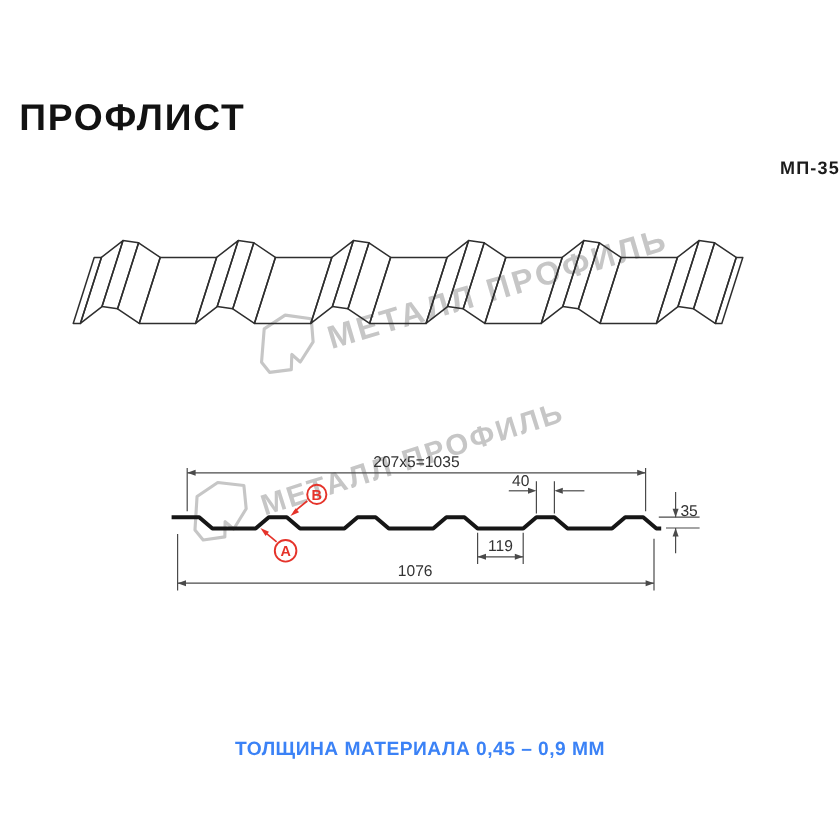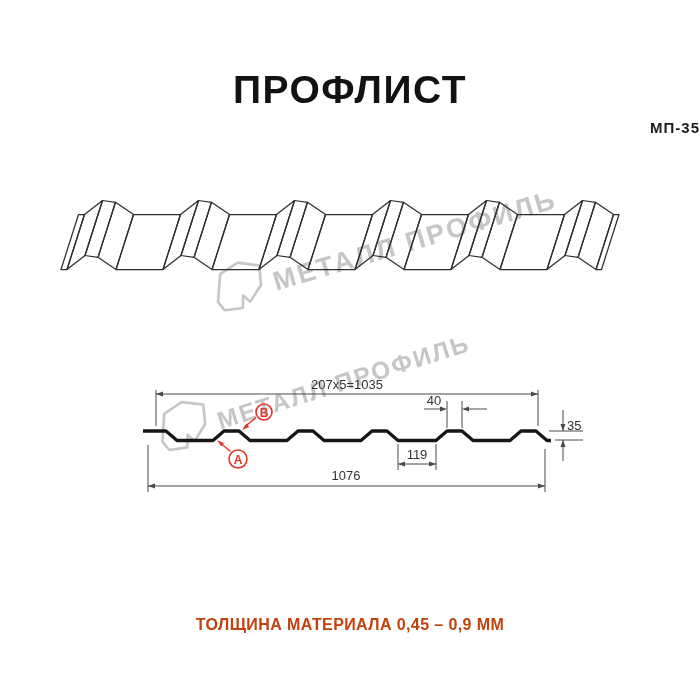--- a/index.html
+++ b/index.html
@@ -1,23 +1,23 @@
 <!DOCTYPE html>
 <html><head>
 <meta charset="utf-8">
 <style>
   html,body{margin:0;padding:0;background:#ffffff;}
   body{width:700px;height:700px;position:relative;overflow:hidden;
        font-family:"Liberation Sans","DejaVu Sans",sans-serif;}
-  .title{margin:4px;padding-top:64px;text-align:center;font-size:39px;font-weight:800;
+  .title{margin:16px;padding-top:64px;font-size:31px;font-weight:800;
          letter-spacing:1.5px;color:#121212;}
   .subtitle{margin-top:7px;text-align:right;font-size:15px;font-weight:600;
             letter-spacing:1px;color:#1c1c1c;}
   .footer-note{position:absolute;top:616px;left:0;width:700px;text-align:center;
-               font-size:16px;font-weight:600;letter-spacing:.4px;color:#c2410c;}
+               font-size:16px;font-weight:600;letter-spacing:.4px;color:#3b82f6;}
   svg{position:absolute;left:0;top:0;}
   .dim-line{stroke:#4a4a4a;stroke-width:1;fill:none;}
   .dim-arrow{fill:#4a4a4a;stroke:none;}
   .dim-text{font-family:"Liberation Sans","DejaVu Sans",sans-serif;font-size:13px;fill:#333;}
   .wm-text{font-family:"Liberation Sans","DejaVu Sans",sans-serif;font-weight:700;}
   .profile-line{fill:none;stroke:#161616;stroke-width:3.3;stroke-linejoin:round;}
   .marker-letter{font-family:"Liberation Sans","DejaVu Sans",sans-serif;
                  font-size:12px;font-weight:700;text-anchor:middle;}
 </style>
 </head>

